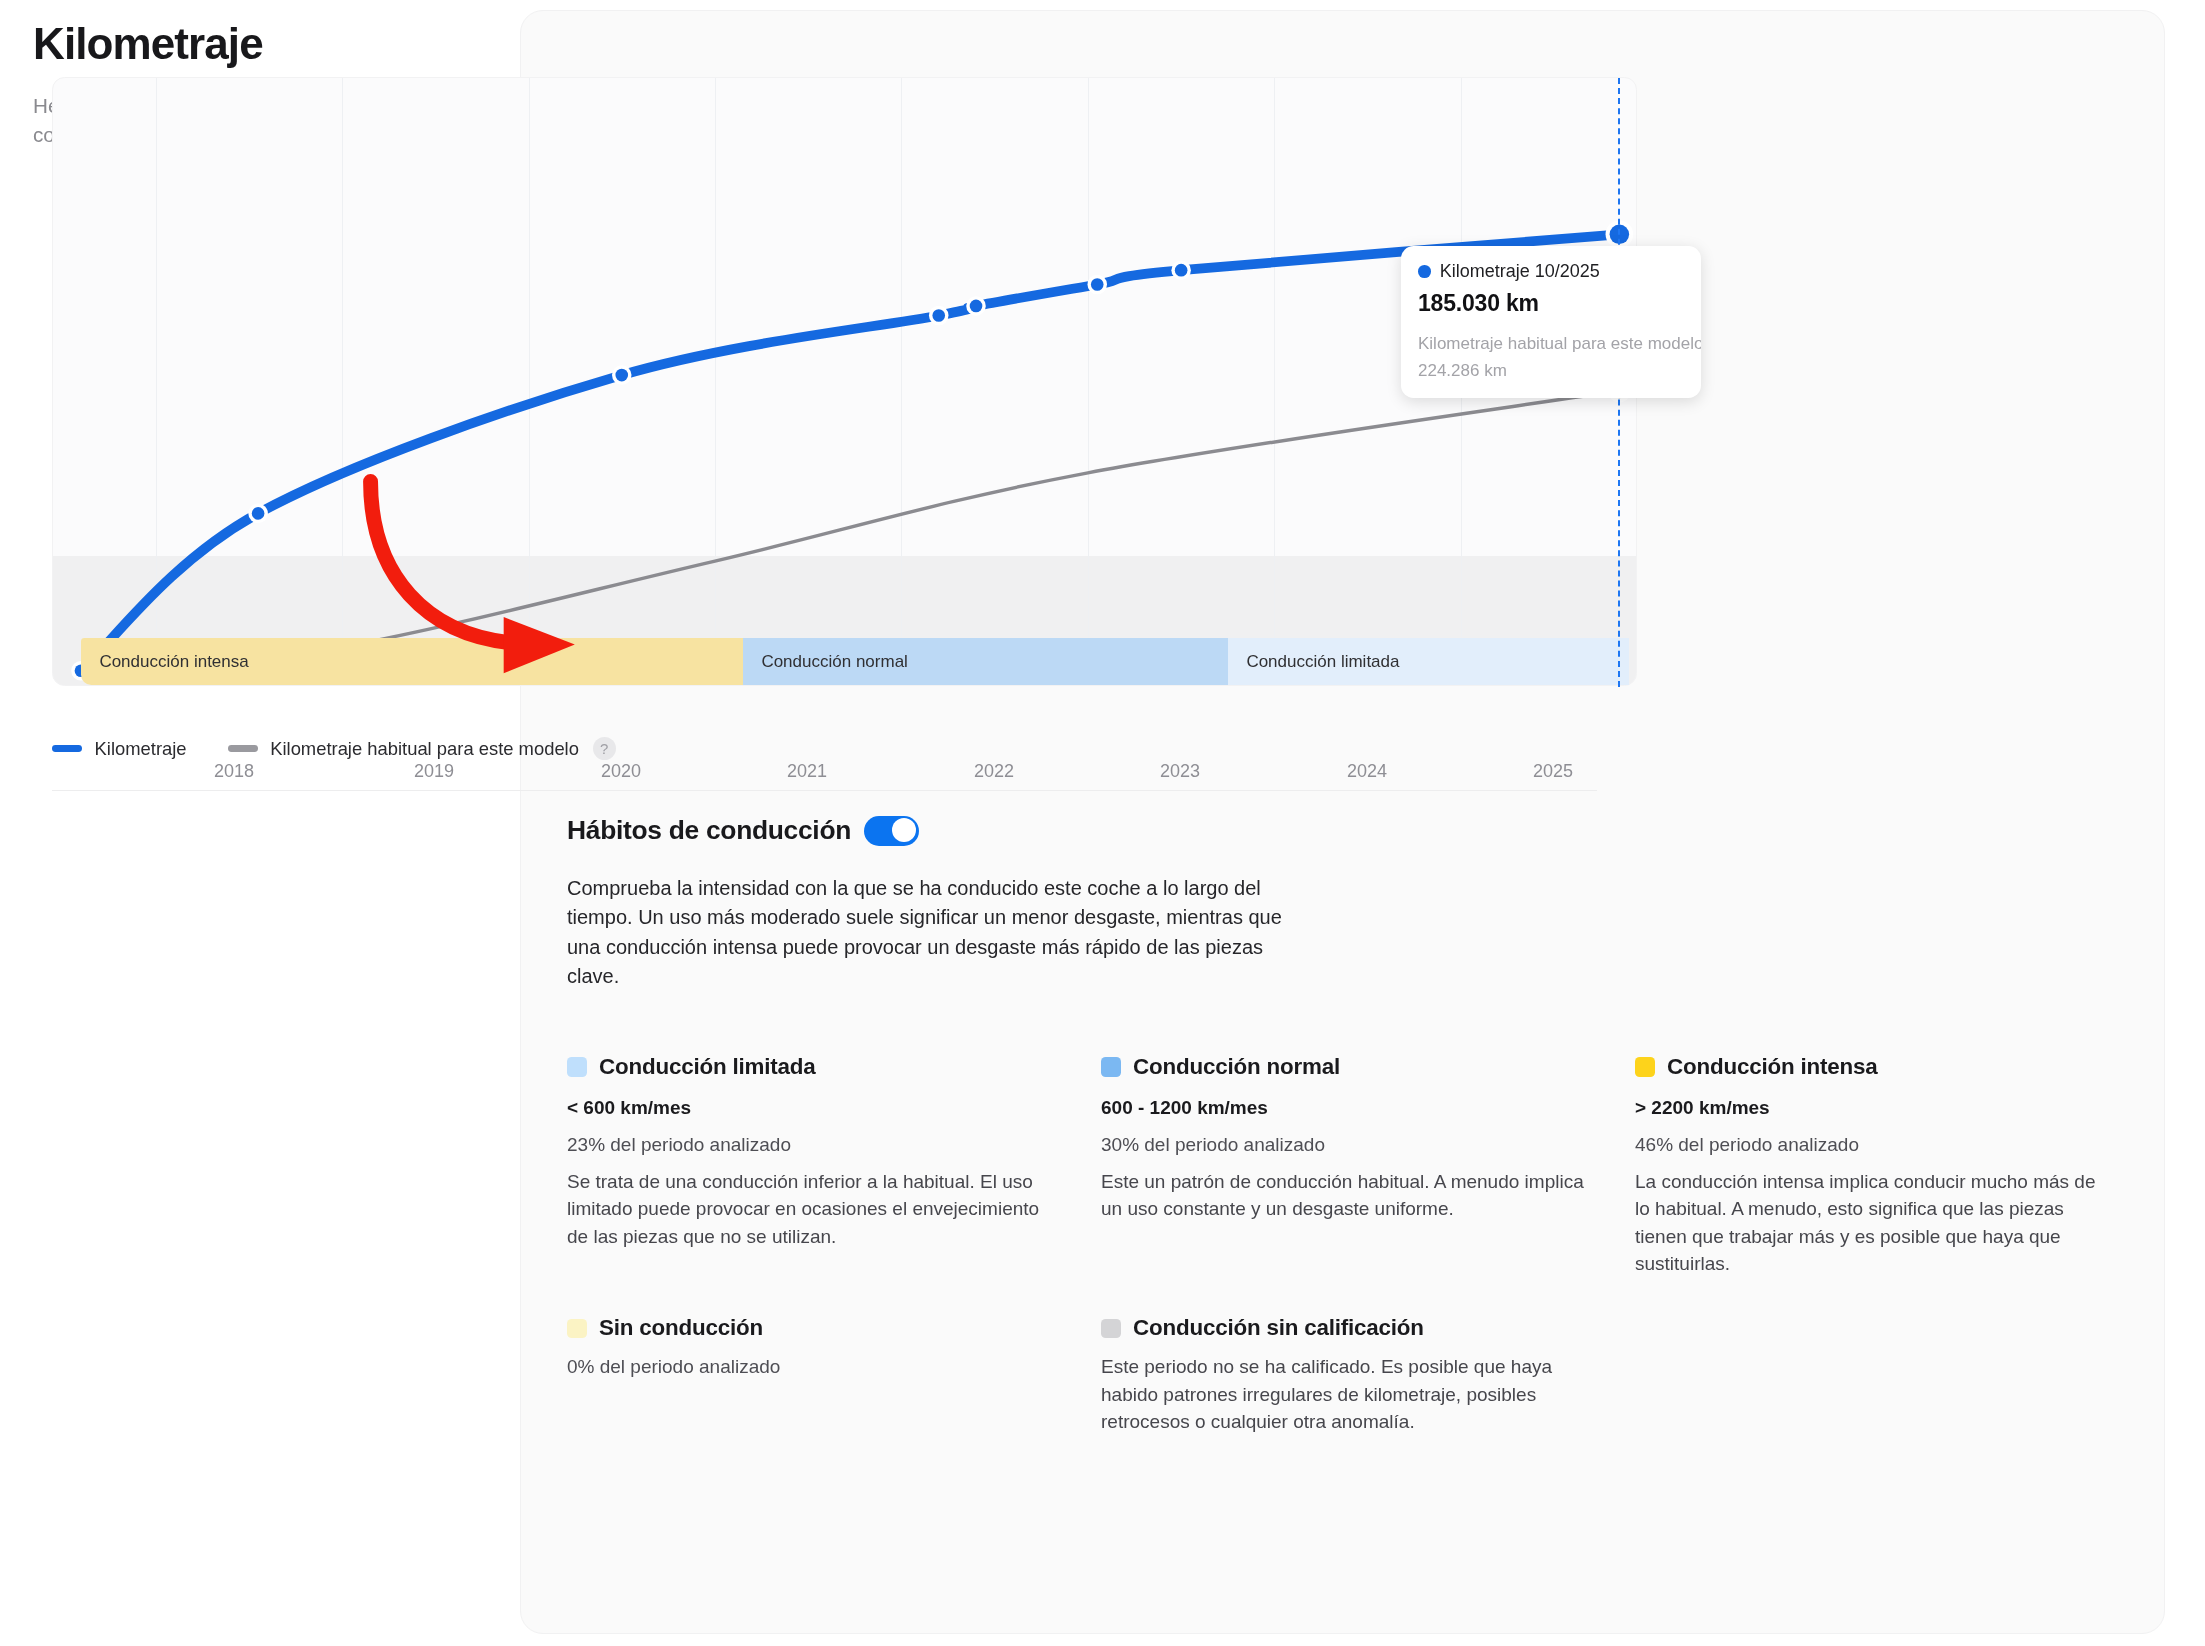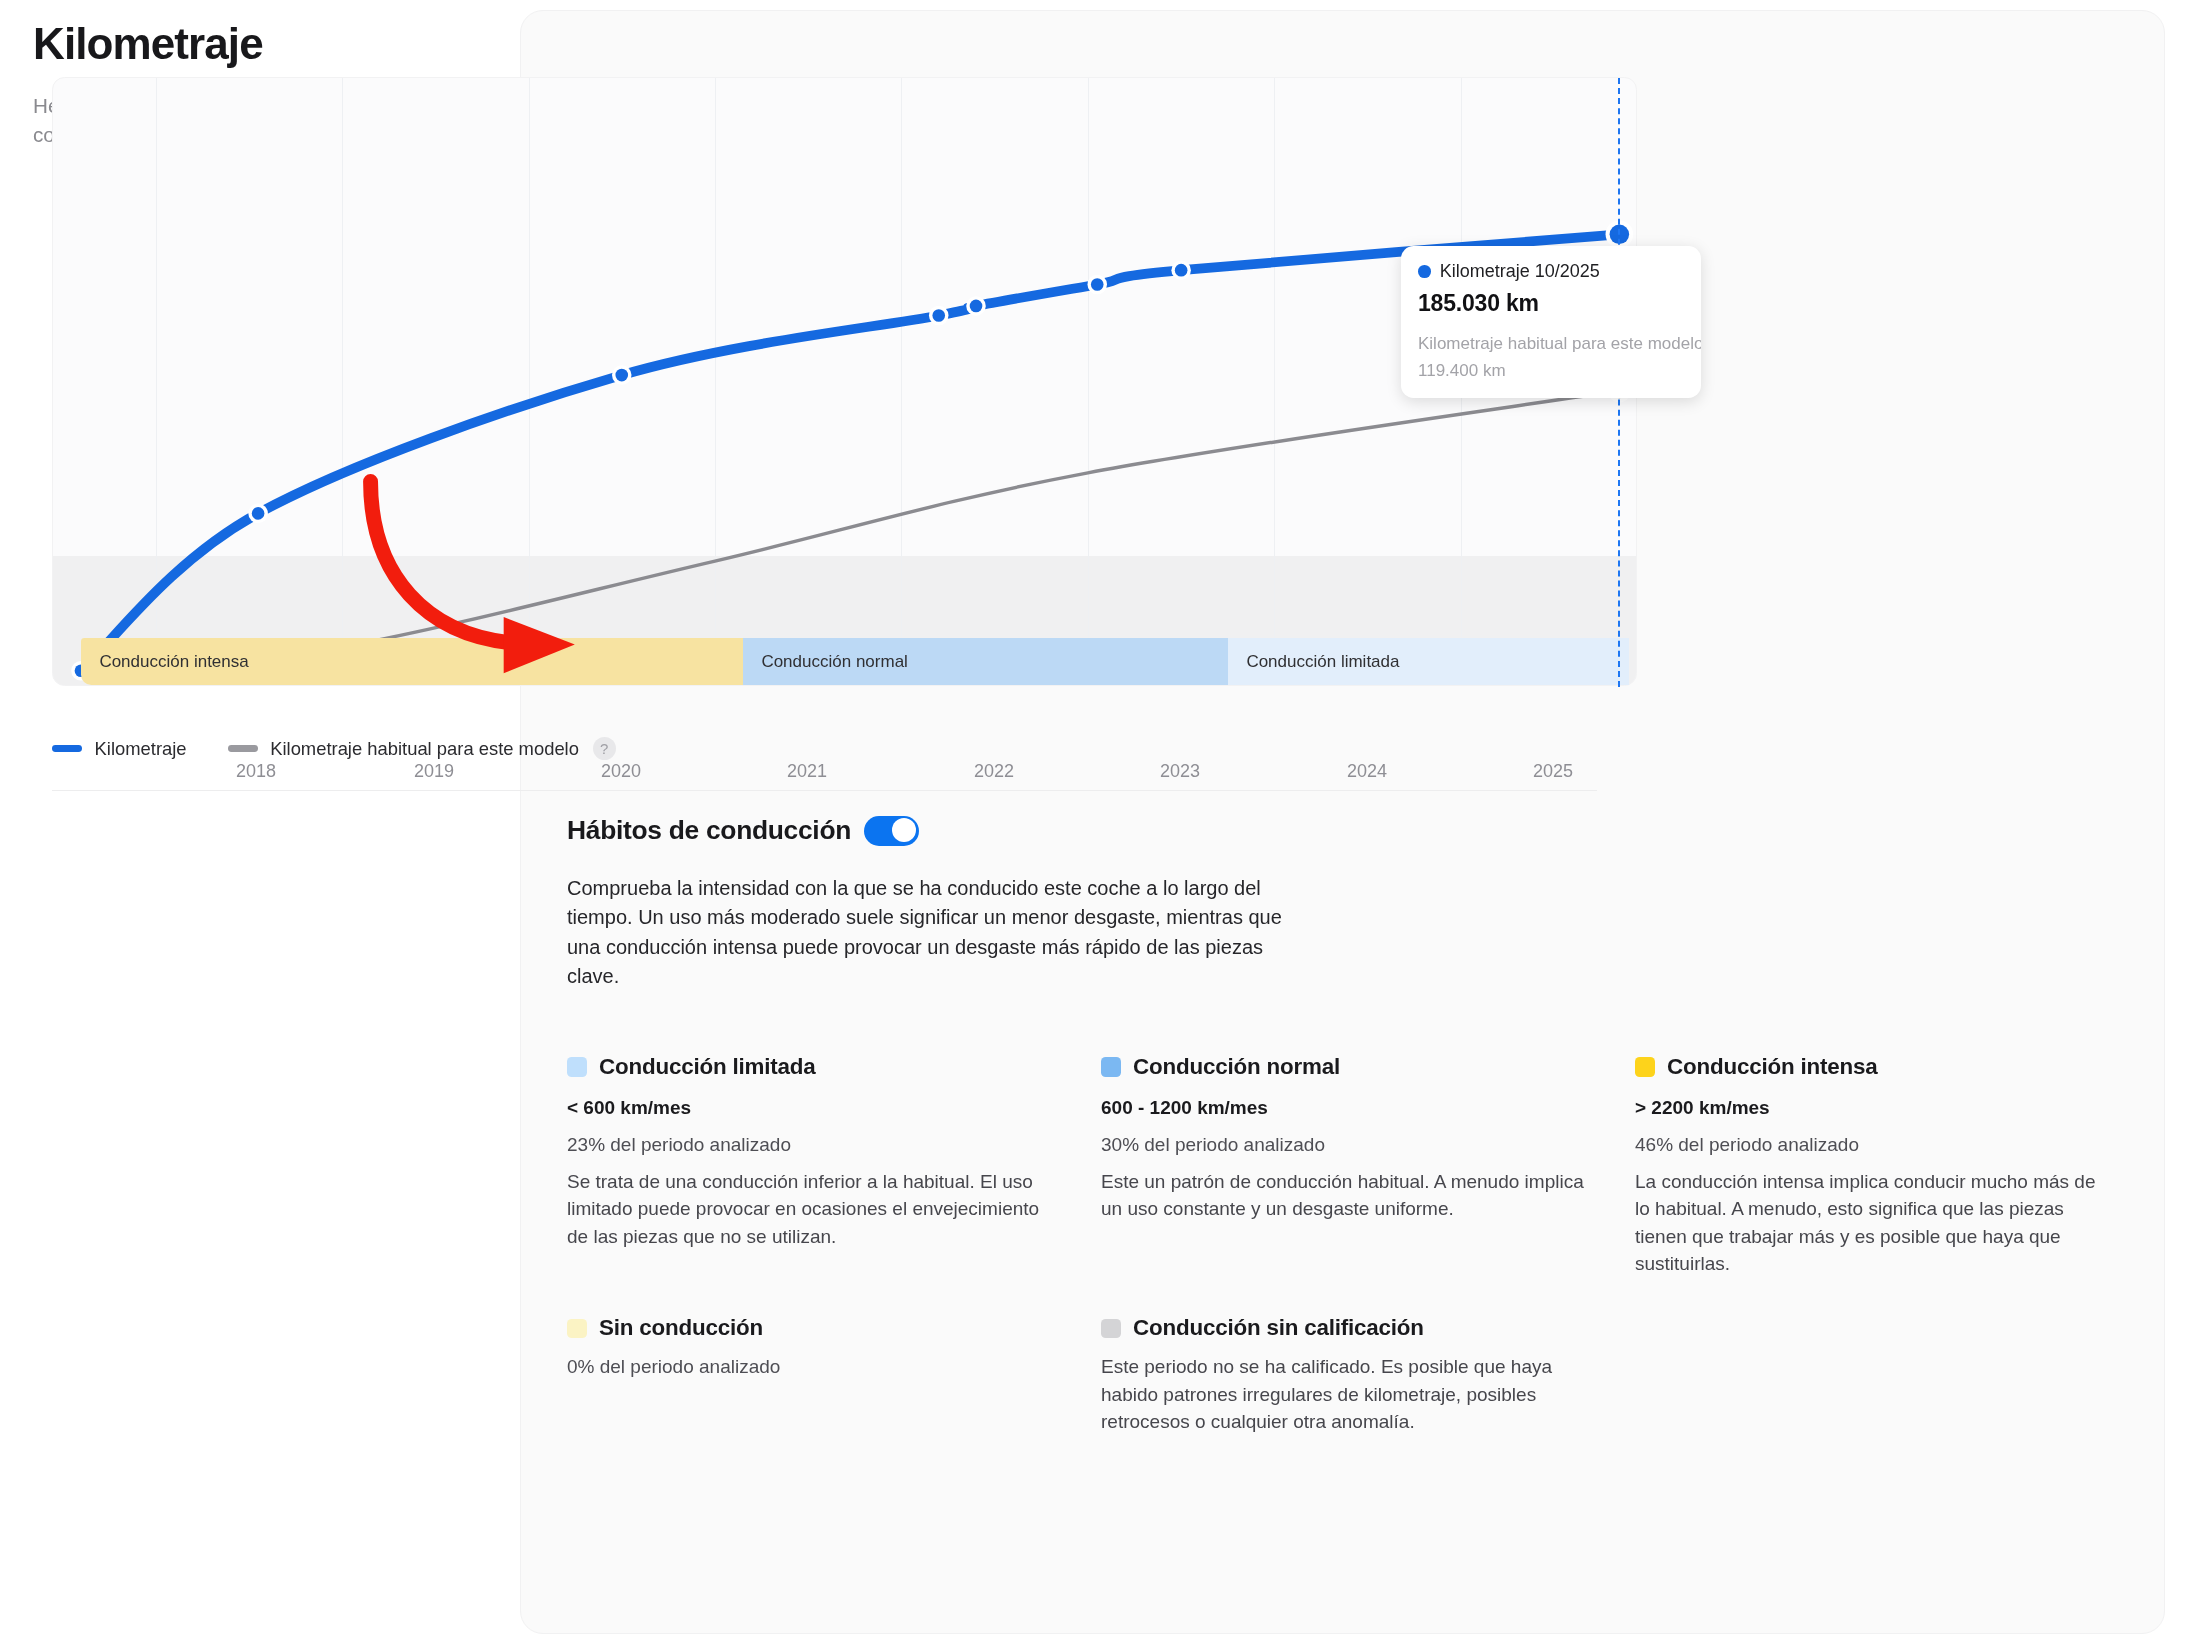--- a/index.html
+++ b/index.html
@@ -223,25 +223,25 @@
       <div class="cursor-line" id="cursorline" style="left: 1565px;"></div>
     </div>
 
     <div class="tooltip" id="tooltip" style="left: 1349px; top: 183px;">
       <div class="tt-head">
         <span class="tt-dot"></span>
         <span class="tt-label">Kilometraje 10/2025</span>
       </div>
       <div class="tt-value">185.030 km</div>
       <div class="tt-sub">Kilometraje habitual para este modelo</div>
-      <div class="tt-subval">119.400 km</div>
+      <div class="tt-subval">224.286 km</div>
     </div>
 
     <div class="axis" id="axis">
-        <span style="left: 204px;">2018</span>
+        <span style="left: 182px;">2018</span>
         <span style="left: 382px;">2019</span>
         <span style="left: 569px;">2020</span>
         <span style="left: 755px;">2021</span>
         <span style="left: 942px;">2022</span>
         <span style="left: 1128px;">2023</span>
         <span style="left: 1315px;">2024</span>
         <span style="left: 1501px;">2025</span>
       </div>
   </div>
 

